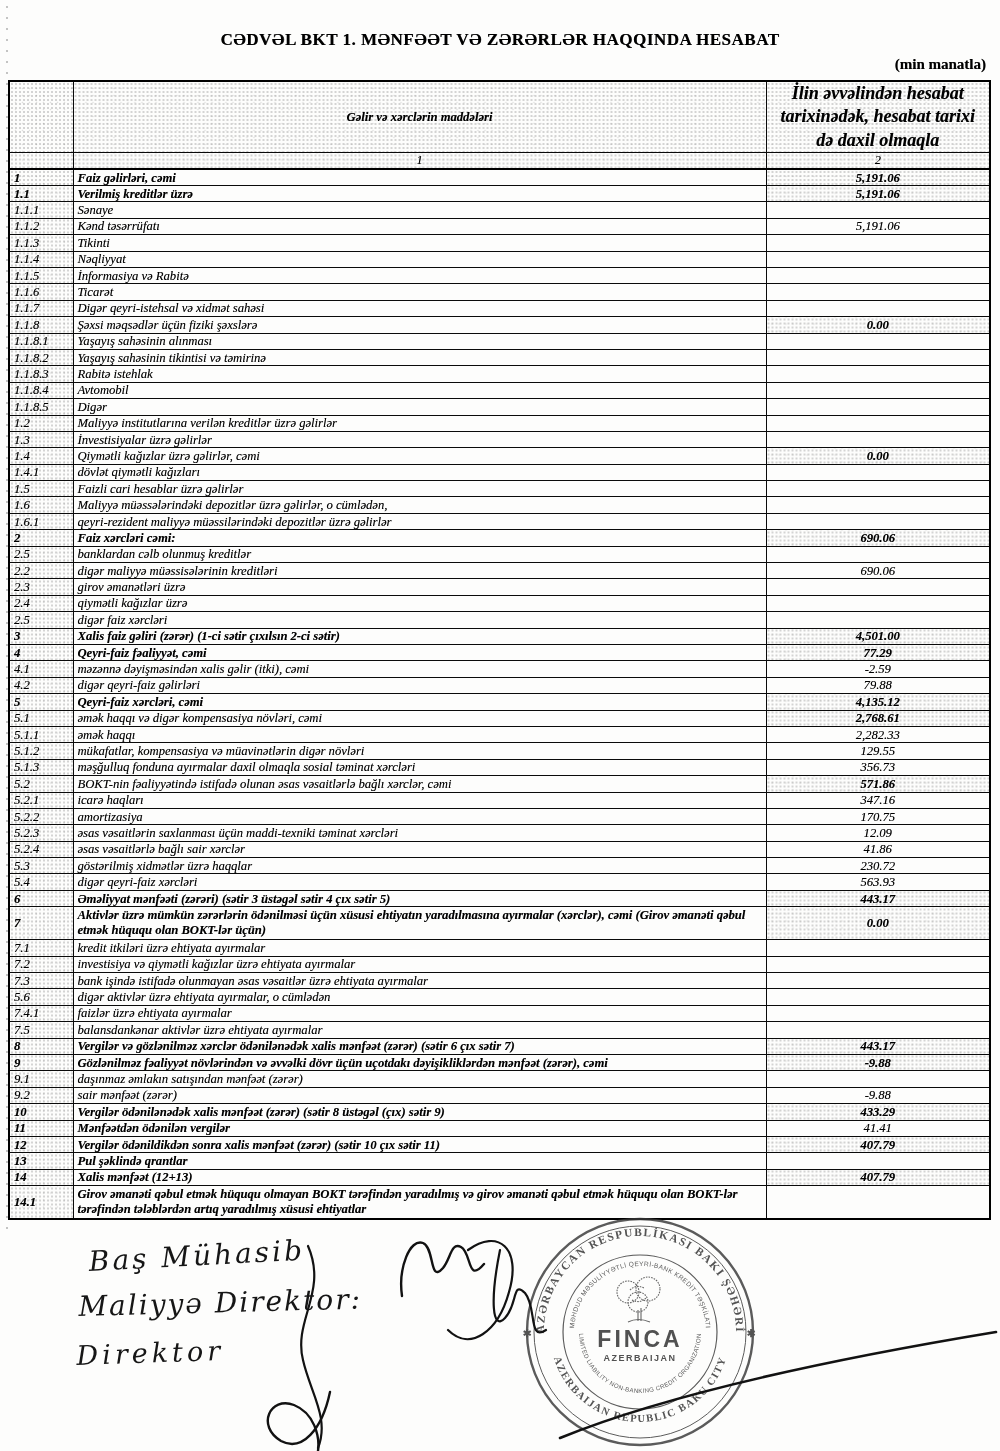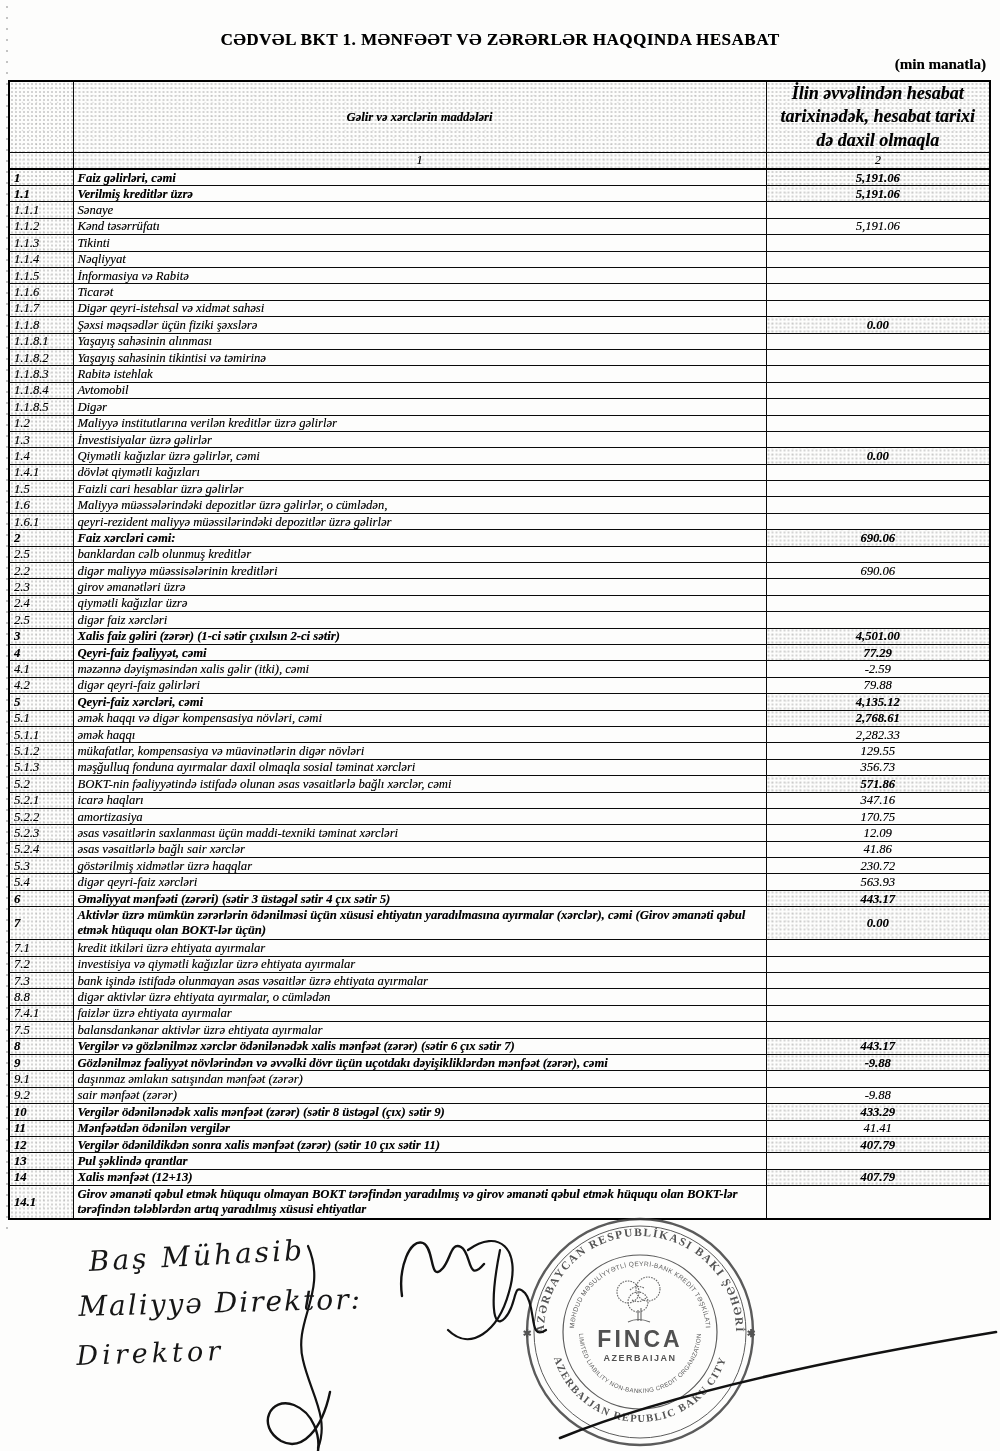--- a/index.html
+++ b/index.html
@@ -334,21 +334,21 @@
       <td class="c-num speckle">7.2</td>
       <td class="c-label">investisiya və qiymətli kağızlar üzrə ehtiyata ayırmalar</td>
       <td class="c-val"></td>
     </tr>
         <tr>
       <td class="c-num speckle">7.3</td>
       <td class="c-label">bank işində istifadə olunmayan əsas vəsaitlər üzrə ehtiyata ayırmalar</td>
       <td class="c-val"></td>
     </tr>
         <tr>
-      <td class="c-num speckle">8.8</td>
+      <td class="c-num speckle">5.6</td>
       <td class="c-label">digər aktivlər üzrə ehtiyata ayırmalar, o cümlədən</td>
       <td class="c-val"></td>
     </tr>
         <tr>
       <td class="c-num speckle">7.4.1</td>
       <td class="c-label">faizlər üzrə ehtiyata ayırmalar</td>
       <td class="c-val"></td>
     </tr>
         <tr>
       <td class="c-num speckle">7.5</td>

